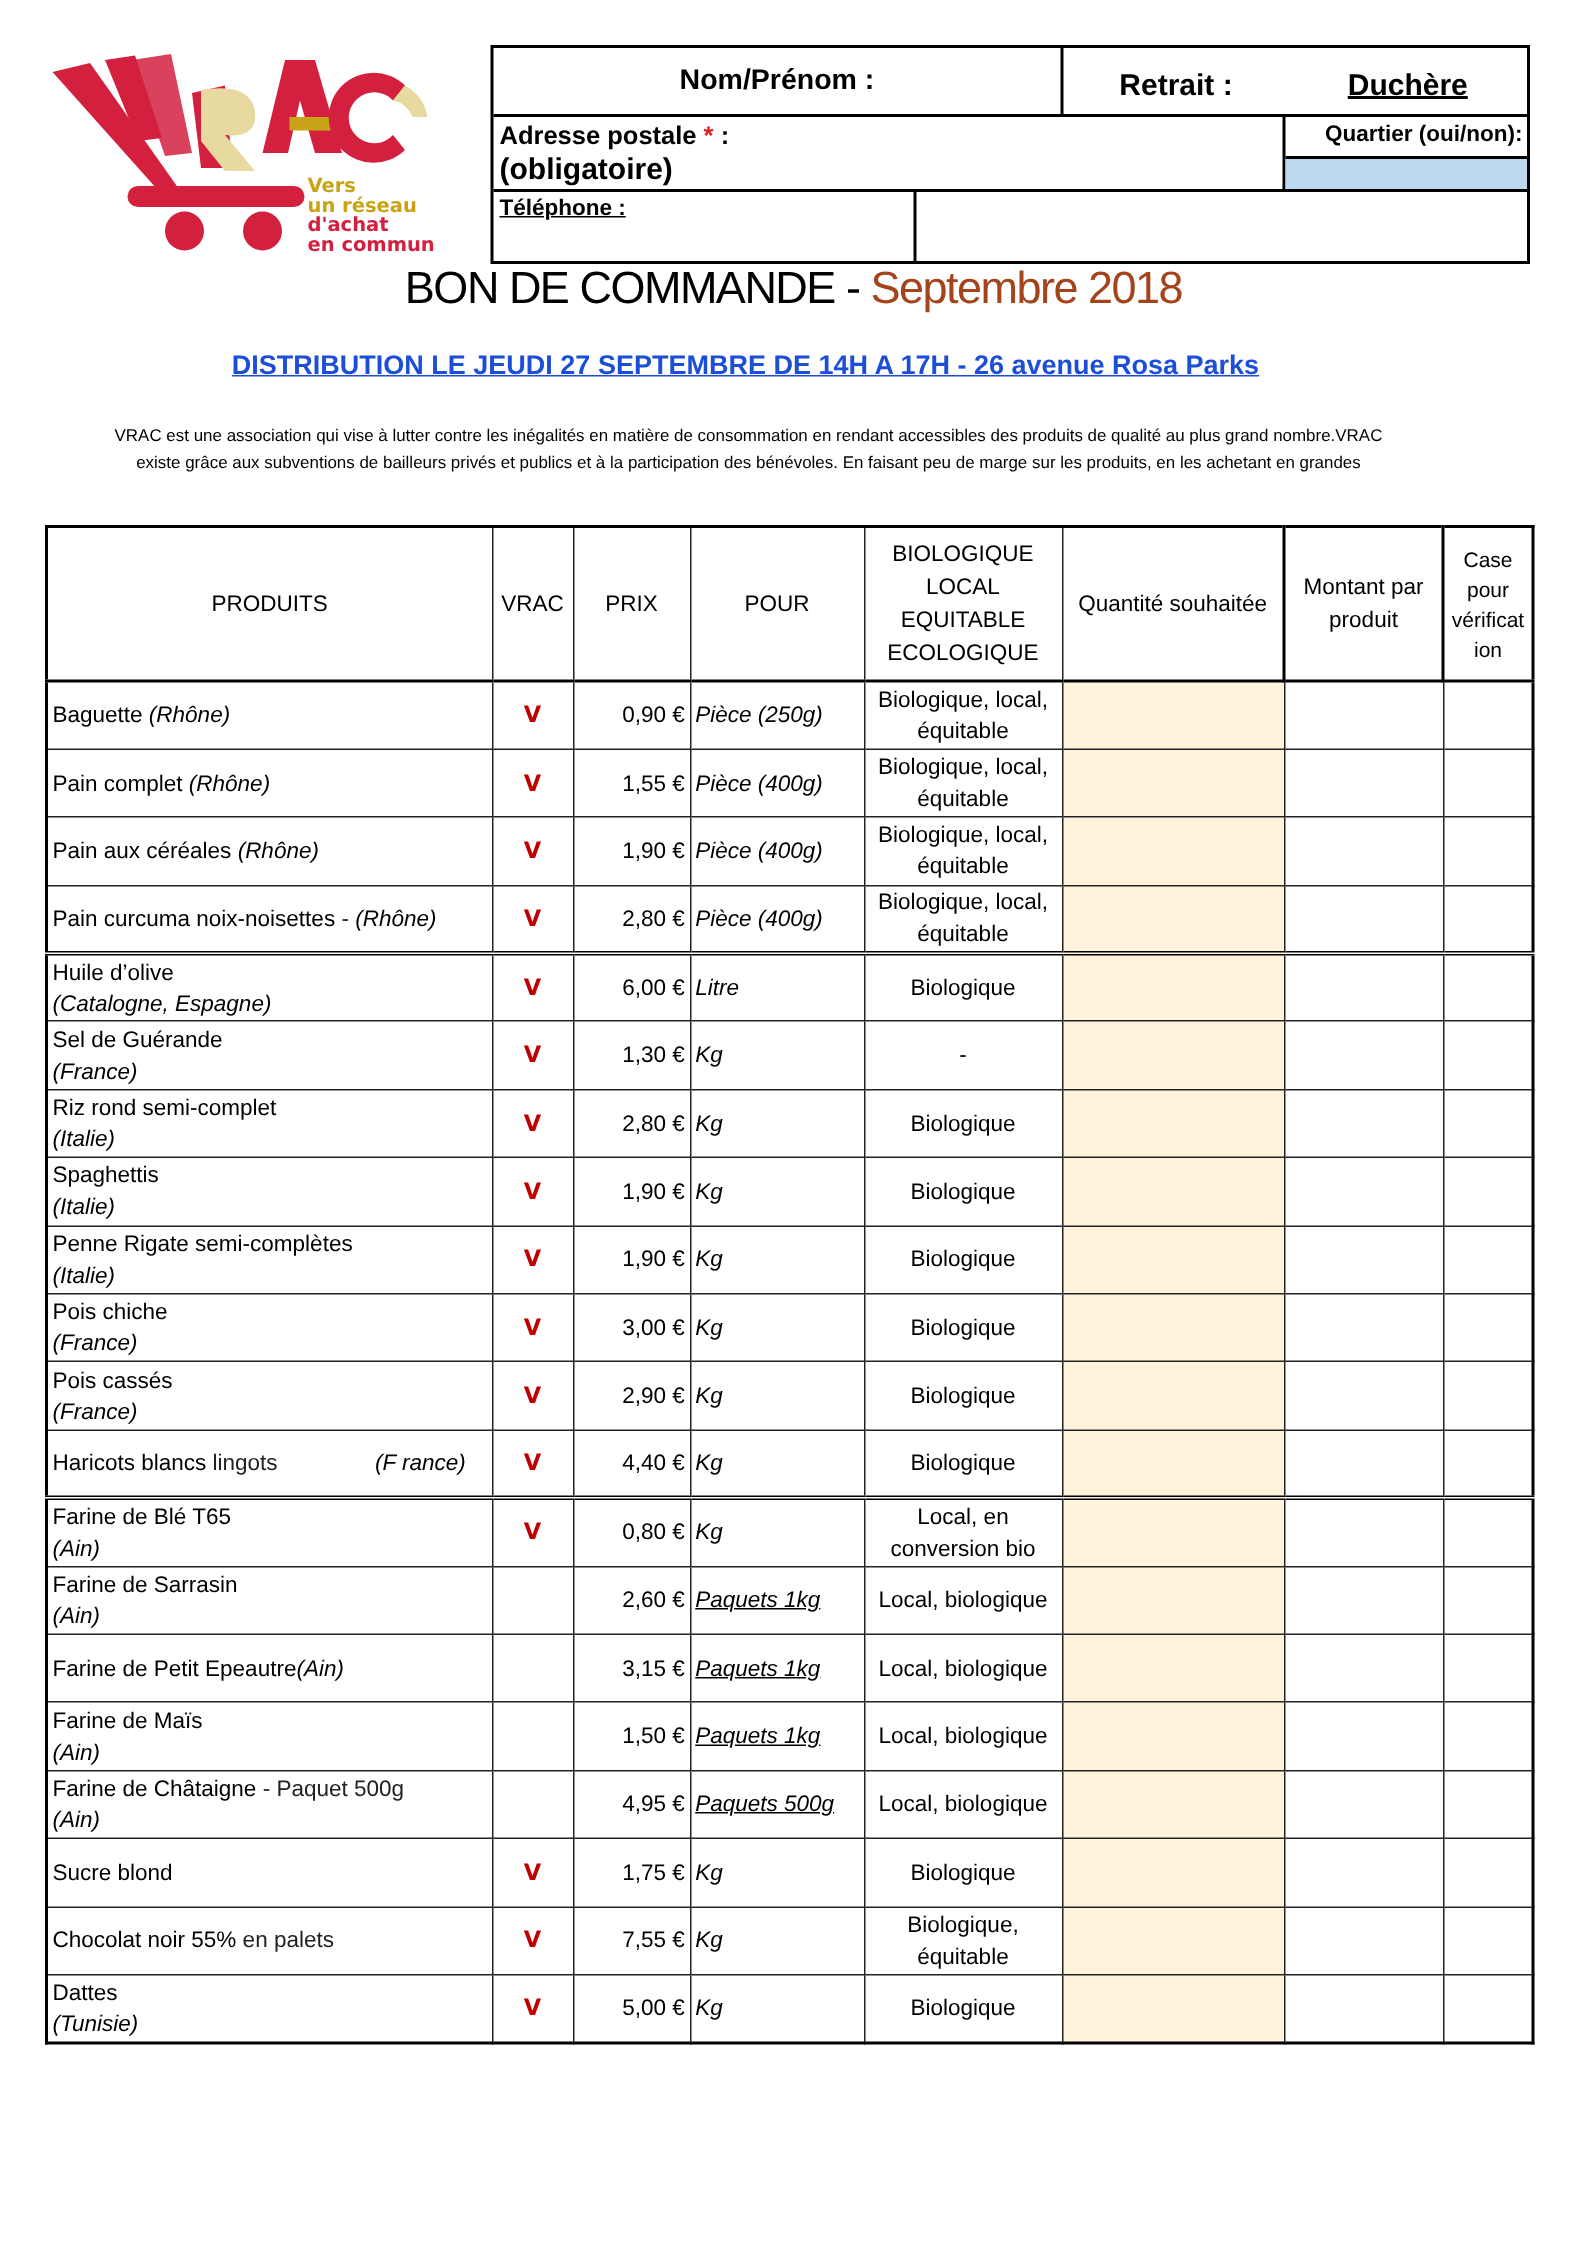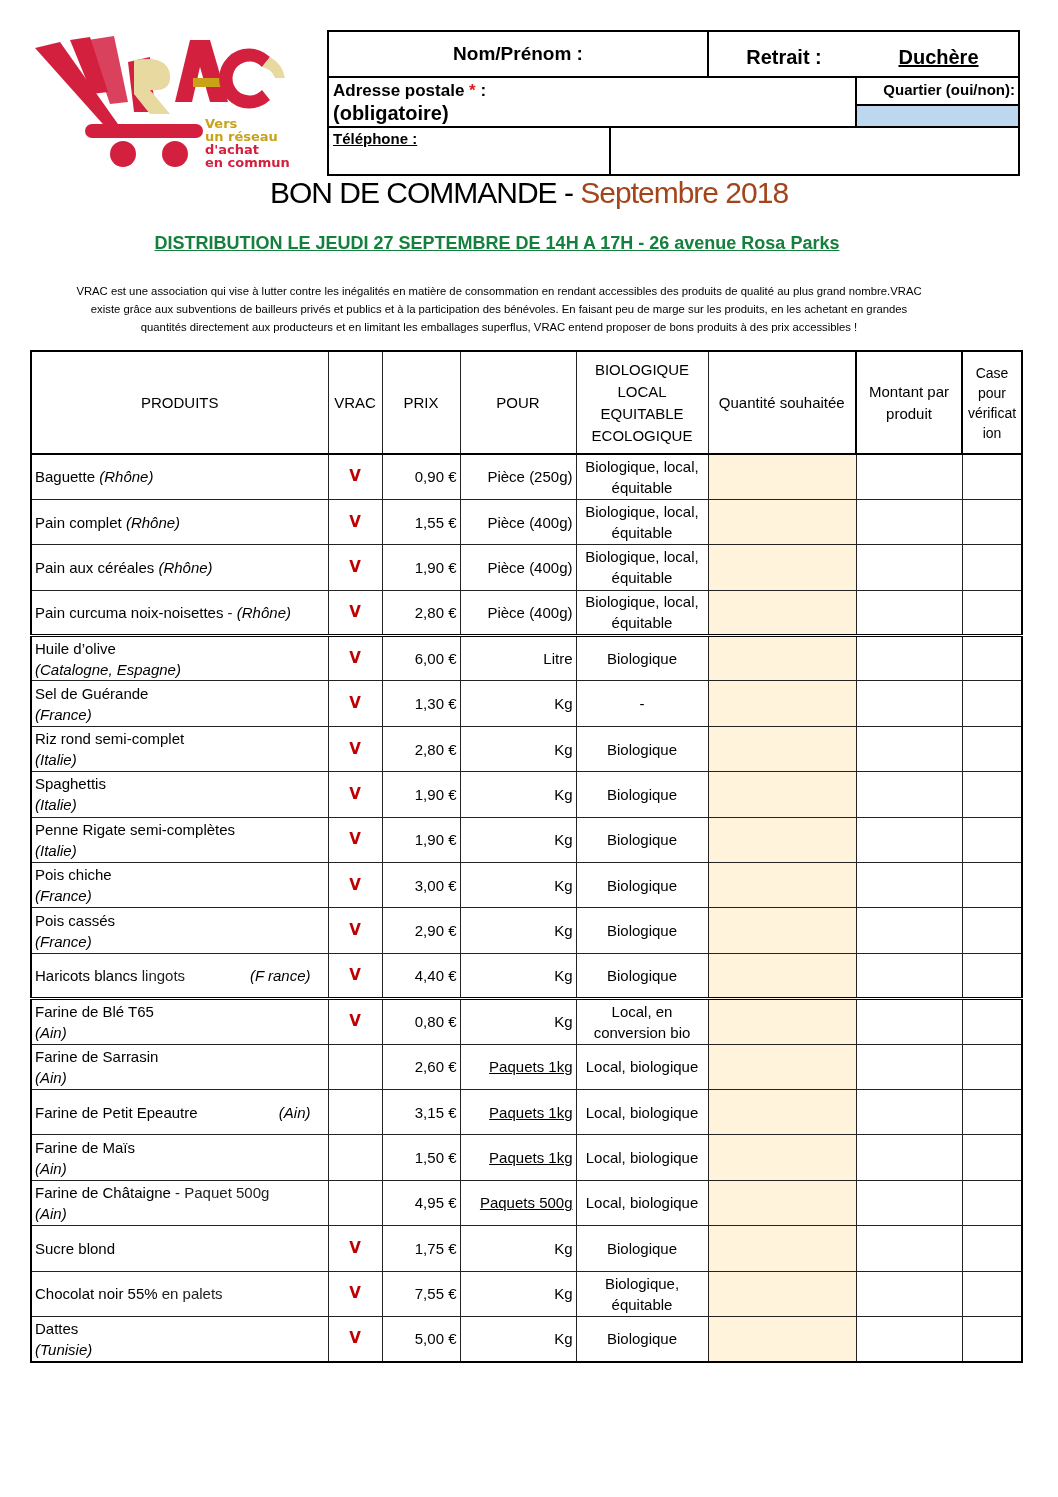--- a/index.html
+++ b/index.html
@@ -18,34 +18,34 @@
   .r2 .addr .sub { font-size:20px;text-align:center; }
   .r2 .addr .star { color:#e01b1b; }
   .r2 .quart { flex:1; padding:0; display:flex; flex-direction:column; }
   .r2 .quart .ql { height:26px; border-bottom:2px solid #000; text-align:right; font-size:15px; line-height:24px; padding-right:3px; }
   .r2 .quart .qv { flex:1; background:#bdd7ee; }
   .r3 { height:46px;text-decoration:underline; }
   .r3 .tel { width:282px; border-right:2px solid #000; font-size:15px; }
   .r3 .mail { flex:1; font-size:15px; }
   .title { position:absolute; left:0; width:1058px; top:176px; text-align:center; font-size:30px; letter-spacing:-1px; }
   .title .month { color:#a4441a; }
-  .subtitle { position:absolute; left:0; width:994px; top:233px; text-align:center; font-size:18px; font-weight:bold; color:#15803d; }
+  .subtitle { position:absolute; left:0; width:994px; top:233px; text-align:center; font-size:18px; font-weight:bold; color:#1d4ed8; }
   .subtitle span { text-decoration:underline; }
   .intro { position:absolute; left:40px; width:918px; top:282px; text-align:center; font-size:11.3px; line-height:18px; }
   table.orders { position:absolute; left:30px; top:350px; width:991px; border-collapse:collapse; table-layout:fixed; border:2px solid #000; }
   table.orders th, table.orders td { border:1px solid #222; padding:0 3px; box-sizing:border-box; font-size:15px; }
   table.orders th { font-weight:normal; height:103px; text-align:center; line-height:22px; border-bottom:2px solid #000; }
   table.orders th.small { font-size:14px; line-height:20px; padding:0 1px; }
   table.orders td { height:45.4px; line-height:21px; }
   td.prod { text-align:left; }
   td.prod .origin { font-style:italic; font-weight:normal; }
   td.prod .extra { font-weight:normal; color:#222; }
   td.vrac { text-align:center; color:#c00000; font-weight:bold; font-size:20px; font-family:"DejaVu Sans", sans-serif; }
   td.prix { text-align:right; padding-right:14px; }
-  td.pour { text-align:right; }
+  td.pour { text-align:left;font-style:italic; }
   td.pour.u { text-decoration:underline; }
   td.label { text-align:center; line-height:22px; }
   td.qty { background:#fff4db; border-right:2px solid #000; }
   td.mont { border-right:2px solid #000; }
   tr.sep td { border-top:3px double #000; }
   .c-prod{width:297px} .c-vrac{width:54px} .c-prix{width:78px} .c-pour{width:116px} .c-lab{width:132px} .c-qty{width:148px} .c-mont{width:106px} .c-case{width:60px}
 </style>
 </head>
 <body>
 
@@ -92,21 +92,20 @@
   </div>
 </div>
 
 <div class="title"><span>BON DE COMMANDE - </span><span class="month">Septembre 2018</span></div>
 
 <div class="subtitle"><span>DISTRIBUTION LE JEUDI 27 SEPTEMBRE DE 14H A 17H - 26 avenue Rosa Parks</span></div>
 
 <div class="intro">
   <div>VRAC est une association qui vise à lutter contre les inégalités en matière de consommation en rendant accessibles des produits de qualité au plus grand nombre.VRAC</div>
   <div>existe grâce aux subventions de bailleurs privés et publics et à la participation des bénévoles. En faisant peu de marge sur les produits, en les achetant en grandes</div>
-  <div>quantités directement aux producteurs et en limitant les emballages superflus, VRAC entend proposer de bons produits à des prix accessibles !</div>
 </div>
 
 <table class="orders">
   <colgroup>
     <col class="c-prod">
       <col class="c-vrac">
       <col class="c-prix">
       <col class="c-pour">
       <col class="c-lab">
       <col class="c-qty">
@@ -306,21 +305,21 @@
         <td class="vrac"></td>
         <td class="prix">2,60 €</td>
         <td class="pour u">Paquets 1kg</td>
         <td class="label">Local, biologique</td>
         <td class="qty"></td>
         <td class="mont"></td>
         <td></td>
       </tr>
       <tr>
         <td class="prod">
-          <div style="display:flex;justify-content:space-between;padding-right:14px">
+          <div style="display:flex;padding-right:14px">
             <span><span>Farine de Petit Epeautre</span><span class="extra"></span></span>
             <span class="origin">(Ain)</span>
           </div>
         </td>
         <td class="vrac"></td>
         <td class="prix">3,15 €</td>
         <td class="pour u">Paquets 1kg</td>
         <td class="label">Local, biologique</td>
         <td class="qty"></td>
         <td class="mont"></td>

